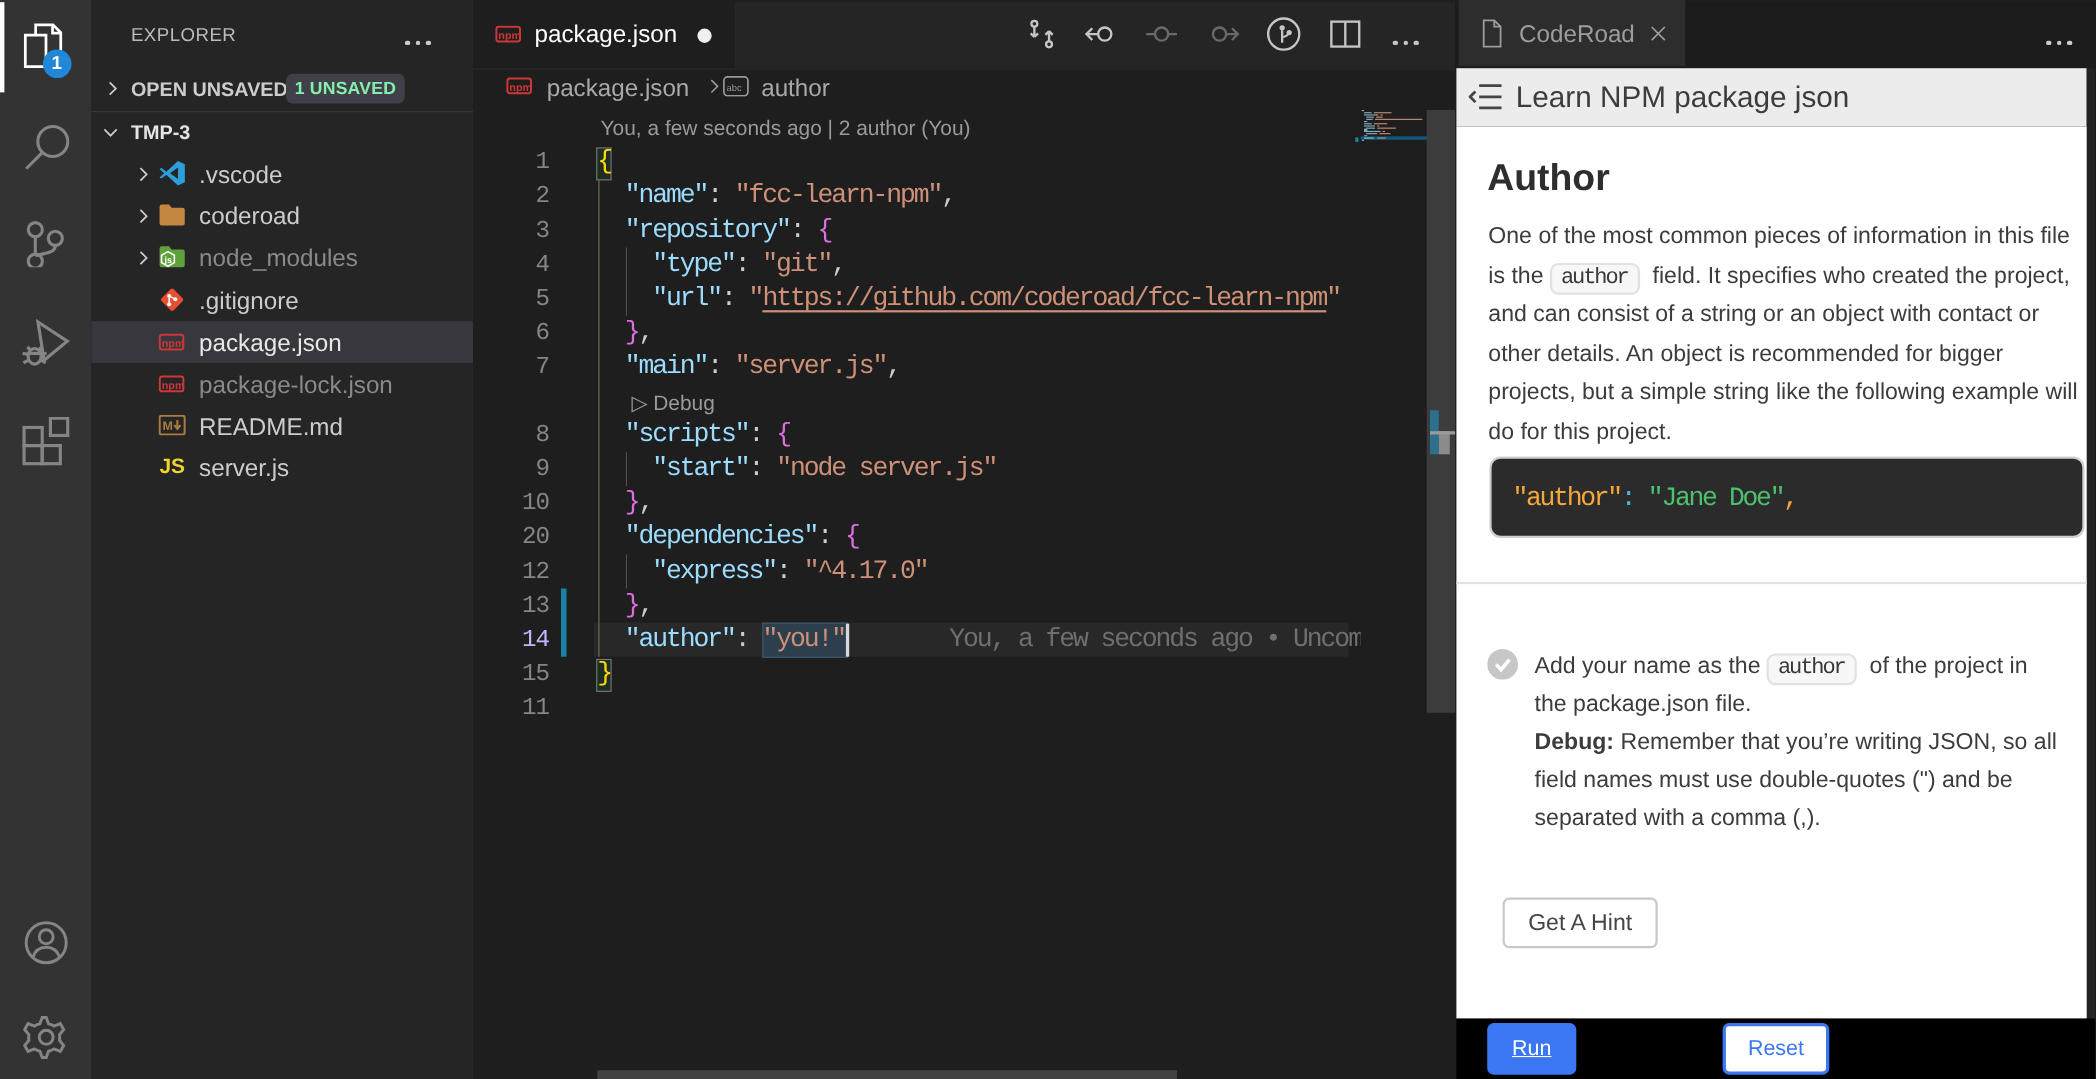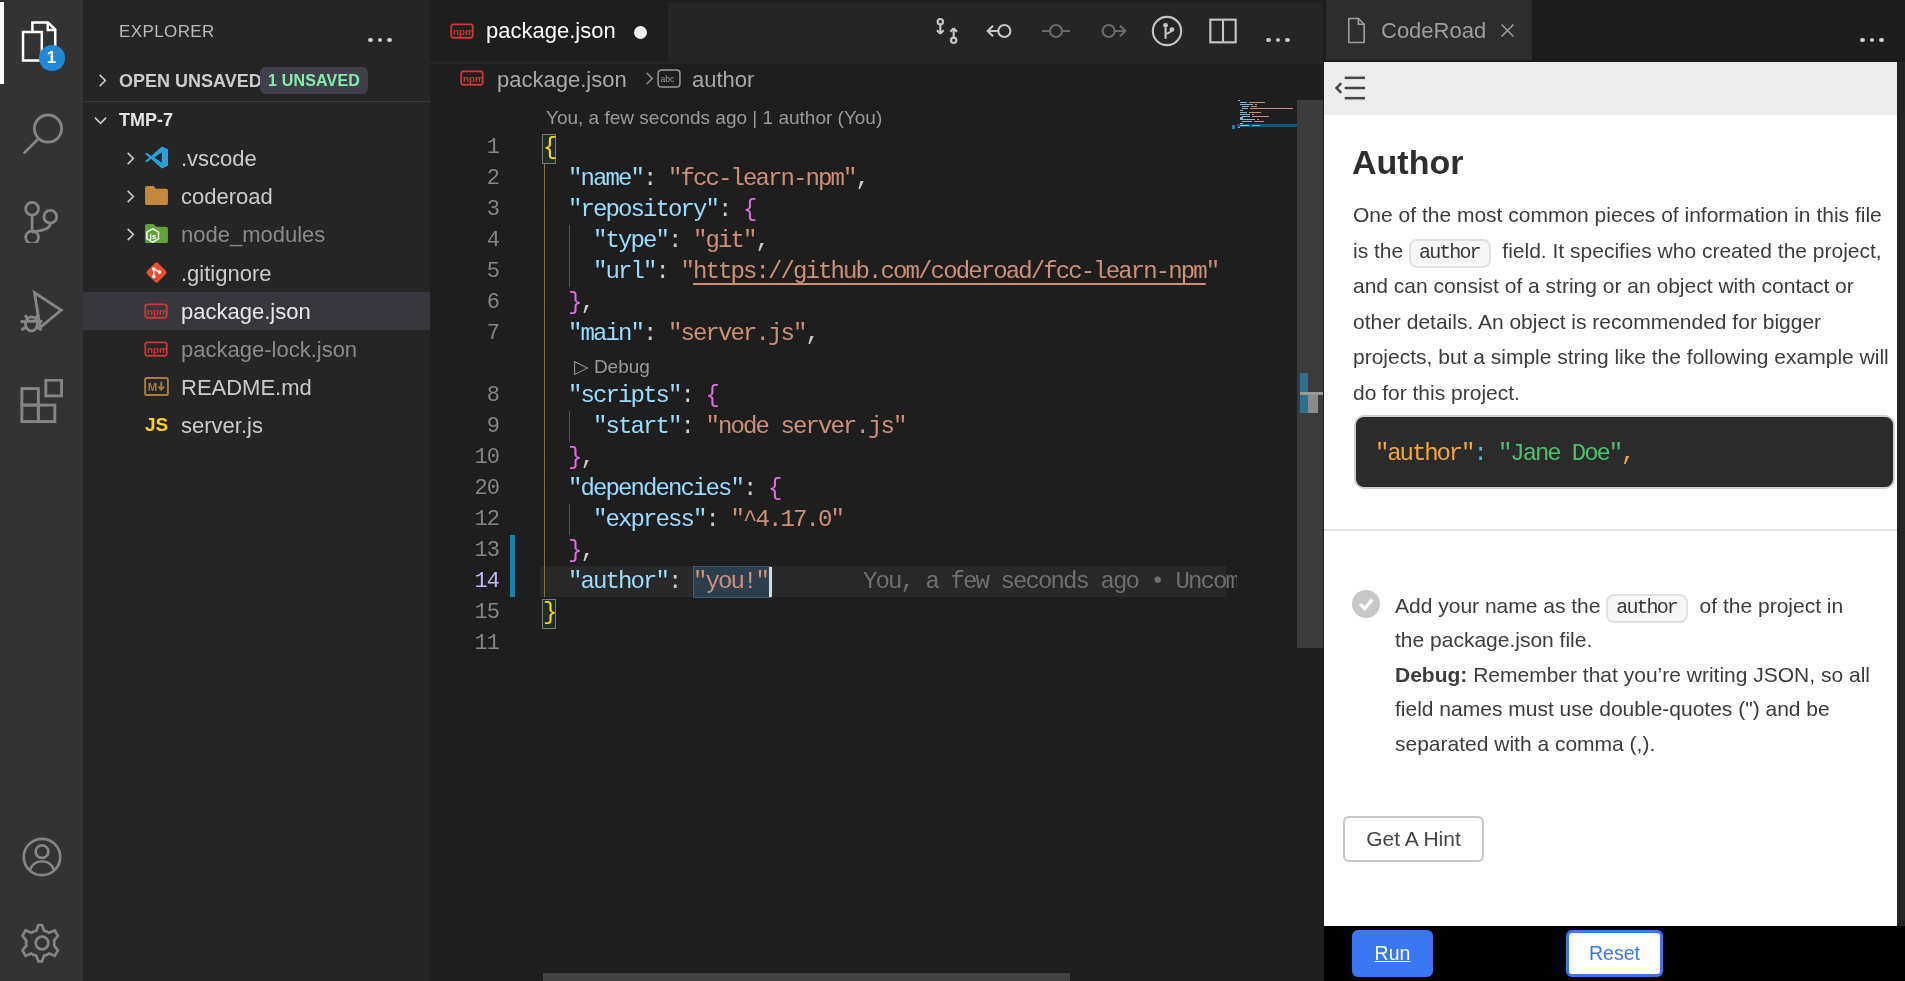--- a/index.html
+++ b/index.html
@@ -81,21 +81,21 @@
   <div class="abs" style="left:368px;top:28px;color:#cccccc;"><span style="display:inline-block;width:4.5px;height:4.5px;border-radius:50%;background:#cccccc;"></span><span style="display:inline-block;width:4.5px;height:4.5px;border-radius:50%;background:#cccccc;margin-left:5px;"></span><span style="display:inline-block;width:4.5px;height:4.5px;border-radius:50%;background:#cccccc;margin-left:5px;"></span></div>
   <svg class="abs" style="left:95px;top:73px;width:15px;height:15px" viewBox="0 0 16 16" fill="none" stroke="#cccccc" stroke-width="1.7">
       <path d="M5 2 L11 8 L5 14"></path>
     </svg>
   <div class="abs" style="left:119px;top:71px;font-size:18px;font-weight:bold;color:#cccccc;">OPEN UNSAVED</div>
   <div class="abs" style="left:260px;top:67px;width:108px;height:27px;background:#40404a;border-radius:6px;color:#86efac;font-size:16px;font-weight:bold;text-align:center;line-height:27px;letter-spacing:0.2px;">1 UNSAVED</div>
   <div class="abs" style="left:83px;top:101px;width:347px;height:1px;background:#3a3a3a;"></div>
   <svg class="abs" style="left:93px;top:113px;width:15px;height:15px" viewBox="0 0 16 16" fill="none" stroke="#cccccc" stroke-width="1.7">
       <path d="M2 5 L8 11 L14 5"></path>
     </svg>
-  <div class="abs" style="left:119px;top:110px;font-size:18px;font-weight:bold;color:#e5e5e5;">TMP-7</div>
+  <div class="abs" style="left:119px;top:110px;font-size:18px;font-weight:bold;color:#e5e5e5;">TMP-3</div>
   <div class="abs" style="left:83px;top:292px;width:347px;height:38px;background:#37373d;"></div>
   <svg class="abs" style="left:123px;top:151px;width:15px;height:15px" viewBox="0 0 16 16" fill="none" stroke="#cccccc" stroke-width="1.7">
       <path d="M5 2 L11 8 L5 14"></path>
     </svg>
     <svg style="position:absolute;left:144px;top:145px;width:25px;height:25px" viewBox="0 0 26 26">
       <path d="M18.5 1.5 L7.5 11.5 L3 8 L1 9 L5.5 13 L1 17 L3 18 L7.5 14.5 L18.5 24.5 L25 21.5 V4.5 Z M18.5 7.5 V18.5 L11 13 Z" fill="#2d9fd8"></path>
     </svg>
     <div class="abs" style="left:181px;top:146px;font-size:22px;color:#cccccc;">.vscode</div>
     <svg class="abs" style="left:123px;top:189px;width:15px;height:15px" viewBox="0 0 16 16" fill="none" stroke="#cccccc" stroke-width="1.7">
       <path d="M5 2 L11 8 L5 14"></path>
@@ -199,21 +199,21 @@
     <div>
         <div class="abs" style="left:110px;top:566px;width:686px;height:31px;background:#282828;"></div>
         <div class="abs" style="left:263px;top:566px;width:78px;height:32px;background:#2d3e4d;border:1px solid #3f5a70;"></div>
         <div class="abs" style="left:113.5px;top:163px;width:1.5px;height:434px;background:#7d7342;"></div>
         <div class="abs" style="left:138.5px;top:225px;width:1px;height:62px;background:#5a4a5a;"></div>
         <div class="abs" style="left:138.5px;top:411px;width:1px;height:31px;background:#5a4a5a;"></div>
         <div class="abs" style="left:138.5px;top:504px;width:1px;height:31px;background:#5a4a5a;"></div>
         <div class="abs" style="left:112px;top:134px;width:14px;height:30px;border:1px solid #7a7a7a;background:#1d2f23;"></div>
         <div class="abs" style="left:112px;top:599px;width:14px;height:30px;border:1px solid #7a7a7a;background:#1d2f23;"></div>
         <div class="abs" style="left:79.5px;top:535px;width:5px;height:62px;background:#1b81a8;"></div>
-        <div class="lens" style="left:116px;top:107px;">You, a few seconds ago | 1 author (You)</div>
+        <div class="lens" style="left:116px;top:107px;">You, a few seconds ago | 2 author (You)</div>
         <div class="lens" style="left:144px;top:355px;">▷ Debug</div>
         <div class="lnum" style="top:132px;">1</div>
         <div class="codeline" style="top:132px;"><span class="p1">{</span></div>
         <div class="lnum" style="top:163px;">2</div>
         <div class="codeline" style="top:163px;">  <span class="k">"name"</span><span class="w">:</span> <span class="s">"fcc-learn-npm"</span><span class="w">,</span></div>
         <div class="lnum" style="top:194px;">3</div>
         <div class="codeline" style="top:194px;">  <span class="k">"repository"</span><span class="w">:</span> <span class="p2">{</span></div>
         <div class="lnum" style="top:225px;">4</div>
         <div class="codeline" style="top:225px;">    <span class="k">"type"</span><span class="w">:</span> <span class="s">"git"</span><span class="w">,</span></div>
         <div class="lnum" style="top:256px;">5</div>
@@ -292,20 +292,21 @@
         </svg>
     </div>
     <div class="abs" style="left:537px;top:28px;"><span style="display:inline-block;width:4.5px;height:4.5px;border-radius:50%;background:#cccccc;"></span><span style="display:inline-block;width:4.5px;height:4.5px;border-radius:50%;background:#cccccc;margin-left:5px;"></span><span style="display:inline-block;width:4.5px;height:4.5px;border-radius:50%;background:#cccccc;margin-left:5px;"></span></div>
     <div id="pheader">
       <svg style="position:absolute;left:11px;top:12px;width:31px;height:28px" viewBox="0 0 32 28" fill="none" stroke="#454545" stroke-width="2.6">
         <path d="M10 3.5 h21"></path>
           <path d="M10 14 h21"></path>
           <path d="M10 24.5 h21"></path>
           <path d="M6.5 9 L1.5 14 L6.5 19"></path>
       </svg>
+      <div style="position:absolute;left:54px;top:11px;font-size:27px;color:#3c3c3c;">Learn NPM package json</div>
     </div>
     <div id="pstrip"></div>
     <div id="pcontent">
       <div style="position:absolute;left:28px;top:28px;font-size:34px;font-weight:bold;color:#2e2e2e;">Author</div>
       <div style="position:absolute;left:29px;top:82px;font-size:21px;color:#3c3c3c;line-height:35.5px;width:700px;">
         One of the most common pieces of information in this file<br>
         is the <span class="icode">author</span>&nbsp; field. It specifies who created the project,<br>
         and can consist of a string or an object with contact or<br>
         other details. An object is recommended for bigger<br>
         projects, but a simple string like the following example will<br>
@@ -318,20 +319,20 @@
         <circle cx="14.5" cy="14.5" r="14.5" fill="#c7c7c7"></circle>
         <path d="M8.5 14.5 L13 19.5 L21 10" fill="none" stroke="#ffffff" stroke-width="3.4"></path>
       </svg>
       <div style="position:absolute;left:71px;top:474px;font-size:21px;color:#3c3c3c;line-height:34.4px;width:520px;">
         Add your name as the <span class="icode">author</span>&nbsp; of the project in<br>
         the package.json file.<br>
         <b>Debug:</b> Remember that you’re writing JSON, so all<br>
         field names must use double-quotes (") and be<br>
         separated with a comma (,).
       </div>
-      <div style="position:absolute;left:19px;top:701px;width:141px;height:46px;border:2px solid #c8c8c8;border-radius:6px;font-size:21px;color:#454545;text-align:center;line-height:42px;">Get A Hint</div>
+      <div style="position:absolute;left:42px;top:701px;width:141px;height:46px;border:2px solid #c8c8c8;border-radius:6px;font-size:21px;color:#454545;text-align:center;line-height:42px;">Get A Hint</div>
     </div>
     <div id="pfooter">
       <div style="position:absolute;left:28px;top:4px;width:81px;height:47px;background:#3b76f3;border-radius:6px;color:#ffffff;font-size:19.5px;text-align:center;line-height:47px;text-decoration:underline;">Run</div>
       <div style="position:absolute;left:242px;top:4px;width:97px;height:47px;background:#ffffff;border:3px solid #3b76f3;border-radius:6px;color:#3b76f3;font-size:19.5px;text-align:center;line-height:41px;">Reset</div>
     </div>
   </div>
 </div>
 
 </body></html>

